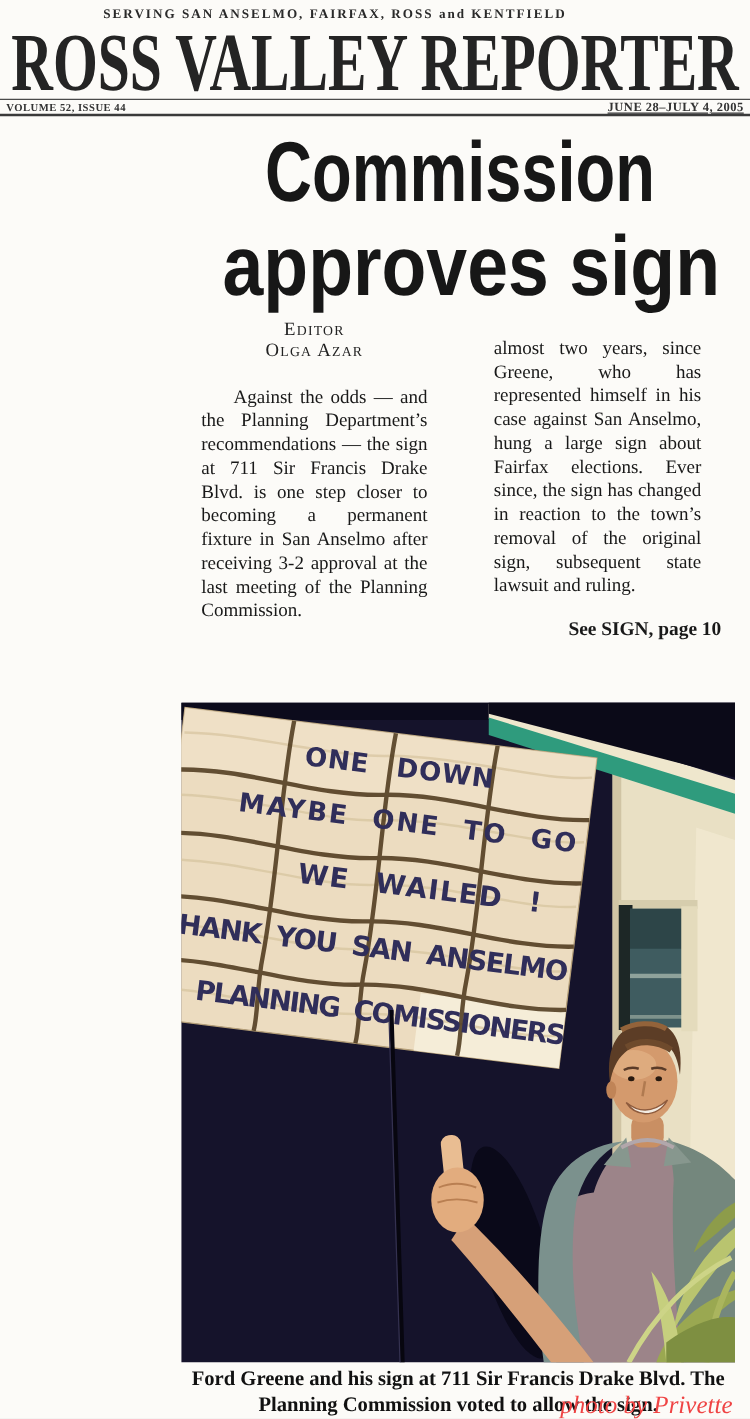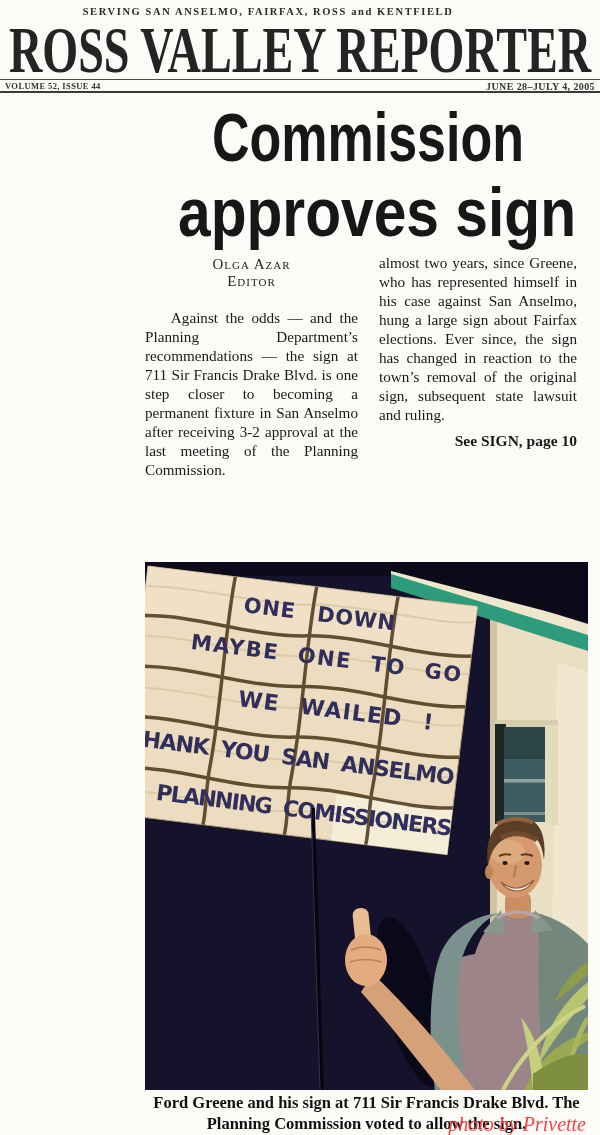--- a/index.html
+++ b/index.html
@@ -13,21 +13,21 @@
   #tagline{
     top:6px;left:0;width:536px;text-align:center;
     font-size:10.5px;font-weight:bold;letter-spacing:1.6px;color:#2a2a2a;
   }
   #rule-thin{top:79px;left:0;width:600px;height:1px;background:#4a4a4a;}
   #rule-thick{top:91px;left:0;width:600px;height:2px;background:#3a3a3a;}
   #volume{top:81px;left:5px;font-size:8.5px;font-weight:bold;letter-spacing:.4px;color:#333;}
   #issuedate{top:81px;right:5px;font-size:10px;font-weight:bold;letter-spacing:.4px;color:#333;text-decoration:underline;}
   
   .bodycol{font-size:15.2px;line-height:19px;text-align:justify;color:#191919;}
-  .bodycol p{margin:0;text-indent:1.7em;}
+  .bodycol p{margin:16px;text-indent:1.7em;}
   .bodycol p.noindent{text-indent:0;}
   #byline{text-align:center;font-variant:small-caps;font-size:15px;letter-spacing:1px;
           line-height:17px;margin-bottom:18px;color:#222;}
   #jumpline{text-align:right;font-weight:bold;margin-top:7px;font-size:15.5px;}
   
   #caption{top:1092px;left:145px;width:443px;font-weight:bold;font-size:16.5px;
            line-height:21px;color:#111;text-align:center;}
   #credit{position:absolute;right:2px;top:22px;font-weight:normal;font-style:italic;
           font-size:20px;color:#ef4444;}
 </style>
@@ -47,22 +47,22 @@
   <div id="issuedate" class="abs">JUNE 28–JULY 4, 2005</div>
   <div id="rule-thick" class="abs"></div>
 
   <svg class="abs" style="top:99px;left:145px;" width="450" height="152">
     <text x="223" y="62" text-anchor="middle" textLength="312" lengthAdjust="spacingAndGlyphs" font-family="Liberation Sans, sans-serif" font-weight="bold" font-size="68" fill="#171717">Commission</text>
     <text x="232" y="137" text-anchor="middle" textLength="398" lengthAdjust="spacingAndGlyphs" font-family="Liberation Sans, sans-serif" font-weight="bold" font-size="68" fill="#171717">approves sign</text>
   </svg>
 
   <div class="abs bodycol" style="top:256px;left:145px;width:213px;">
     <div id="byline">
+      <div>Editor</div>
       <div>Olga Azar</div>
-      <div>Editor</div>
     </div>
     <p>Against the odds — and the Planning Department’s recommendations — the sign at 711 Sir Francis Drake Blvd. is one step closer to becoming a permanent fixture in San Anselmo after receiving 3-2 approval at the last meeting of the Planning Commission.</p>
   </div>
 
   <div class="abs bodycol" style="top:253px;left:379px;width:198px;">
     <p class="noindent">almost two years, since Greene, who has represented himself in his case against San Anselmo, hung a large sign about Fairfax elections. Ever since, the sign has changed in reaction to the town’s removal of the original sign, subsequent state lawsuit and ruling.</p>
     <div id="jumpline">See SIGN, page 10</div>
   </div>
 
   <svg class="abs" style="top:562px;left:145px;" width="443" height="528" viewBox="0 0 443 528">

